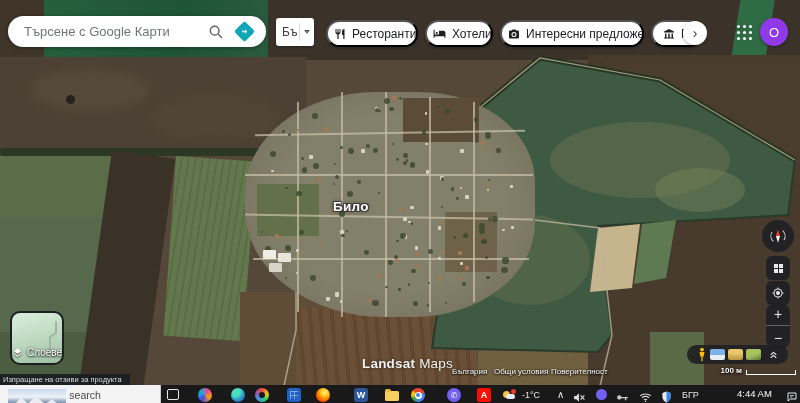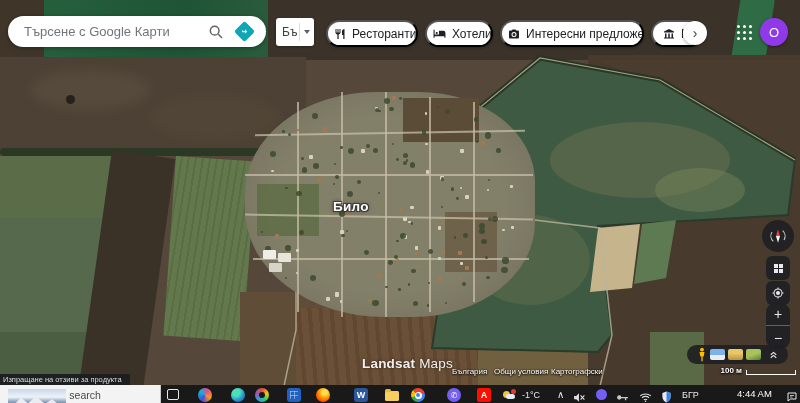--- a/index.html
+++ b/index.html
@@ -382,20 +382,33 @@
       <span>Муз</span>
     </button>
   </div>
   <button class="more-circle">›</button>
 
   <div class="apps-grid">
       <i></i>
     </div>
   <div class="avatar">O</div>
 
+  <div class="layers-card">
+    <svg width="54" height="54" viewBox="0 0 54 54" style="position:absolute;left:0;top:0;">
+      <polyline points="44,8 44,20 38,24 38,36 34,40" fill="none" stroke="#9fb6a3" stroke-width="2"></polyline>
+    </svg>
+    <div class="layers-label">
+      <span style="display:flex;filter:drop-shadow(0 1px 1px rgba(0,0,0,.8));">
+        <svg width="11" height="11" viewBox="0 0 24 24" fill="#fff">
+            <path d="M12 18.5L4 12.3l-1.5 1.2L12 21l9.5-7.5-1.5-1.2L12 18.5zm0-3L20.5 9 12 2.5 3.5 9 12 15.5z"></path>
+          </svg>
+      </span>
+      <span>Слоеве</span>
+    </div>
+  </div>
 
   <button class="ctl compass">
     <svg width="30" height="30" viewBox="0 0 30 30">
       <path d="M8 23 A11 11 0 0 1 6 9" fill="none" stroke="#cfd1d4" stroke-width="1.6"></path>
       <path d="M22 7 A11 11 0 0 1 24 21" fill="none" stroke="#cfd1d4" stroke-width="1.6"></path>
       <polygon points="15,5 18,15 12,15" fill="#ea4335"></polygon>
       <polygon points="15,25 12,15 18,15" fill="#fff"></polygon>
     </svg>
   </button>
   <button class="ctl tiles-btn">
@@ -430,21 +443,21 @@
     </span>
   </div>
 
   <div class="watermark">
     <span class="g">Landsat</span>
     <span>Maps</span>
   </div>
   <div class="attr-line">
     <span class="attr-link" style="left:452px;">България</span>
     <span class="attr-link" style="left:494px;">Общи условия</span>
-    <span class="attr-link" style="left:551px;">Картографски</span>
+    <span class="attr-link" style="left:551px;">Поверителност</span>
     <span class="scale">
       <span class="lbl">100 м</span>
       <span class="bar"></span>
     </span>
   </div>
   <div class="feedback">Изпращане на отзиви за продукта</div>
 
   <div class="taskbar">
     <div class="tb-search">
       <span>Type here to search</span>

